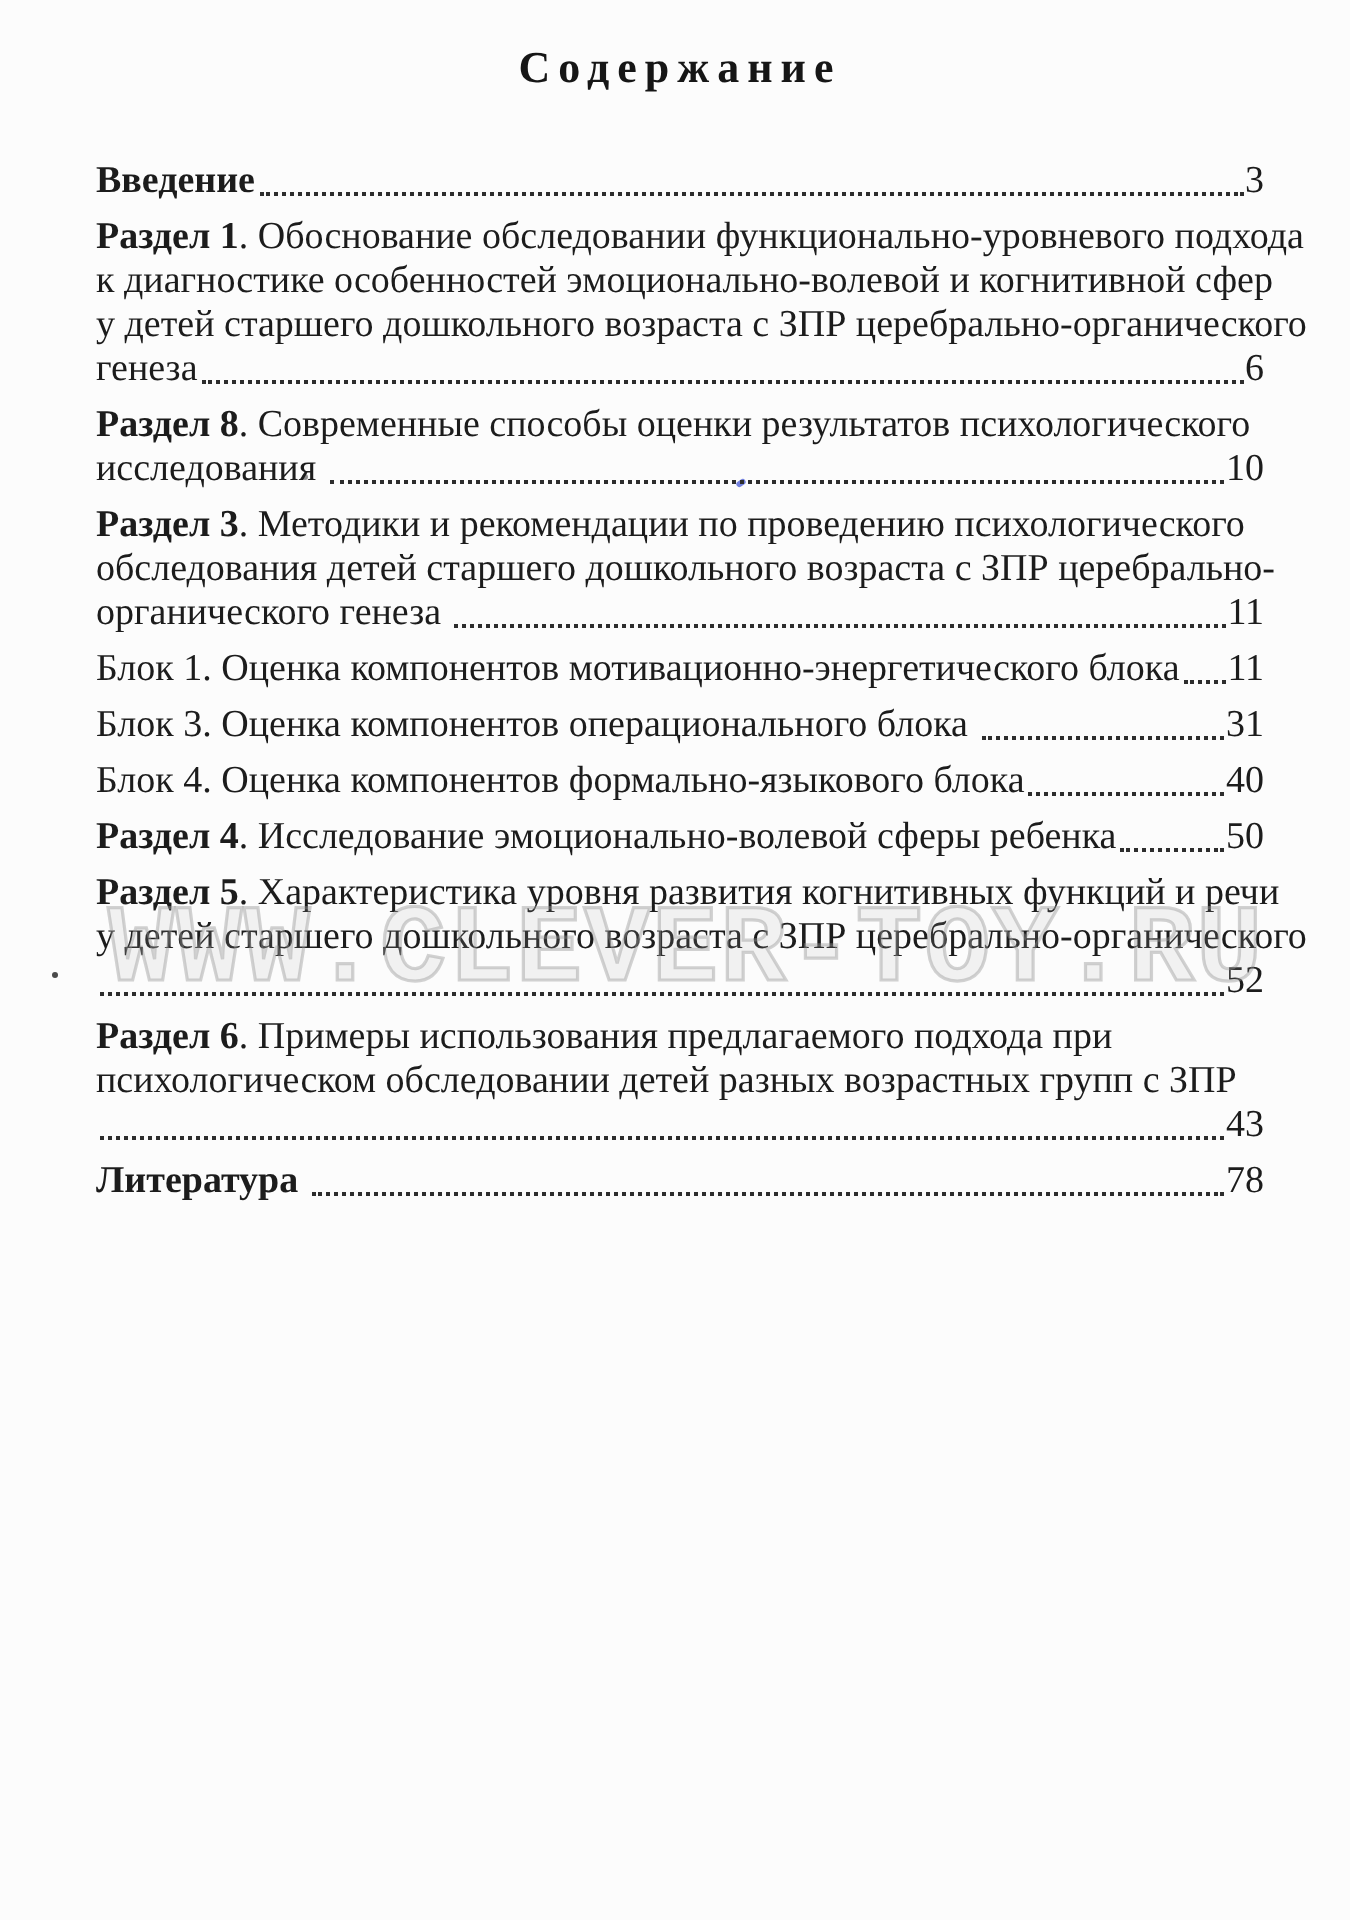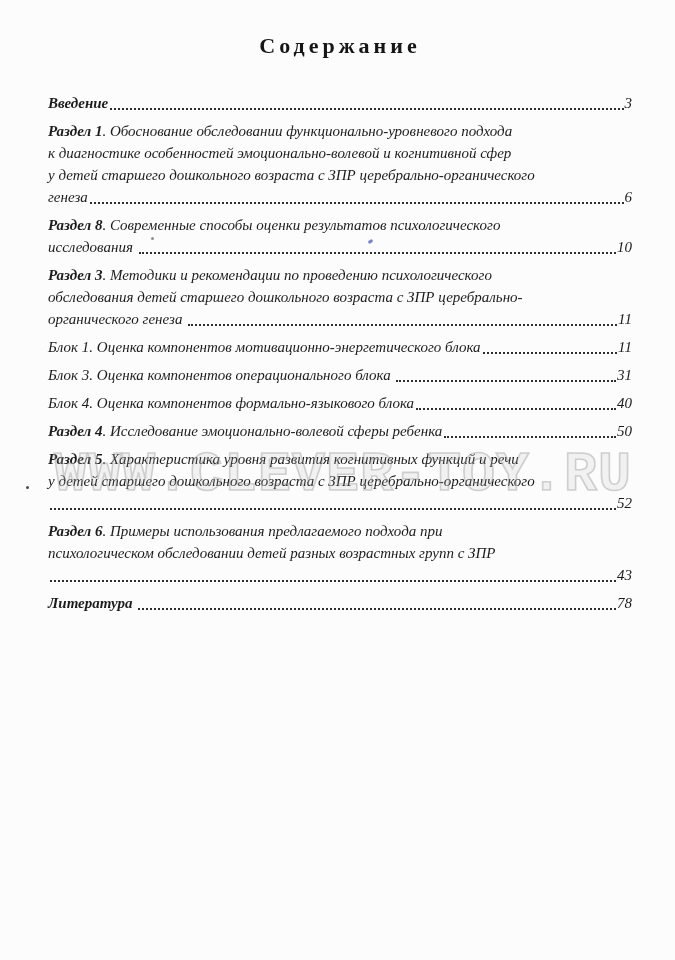--- a/index.html
+++ b/index.html
@@ -11,38 +11,37 @@
     position: relative;
     width: 675px;
     height: 960px;
     background: #fcfcfc;
     overflow: hidden;
     font-family: "Liberation Serif", "DejaVu Serif", serif;
     color: #1c1c1c;
   }
   .content {
     position: absolute;
-    top: 12px;
+    top: 0;
     left: 48px;
     right: 43px;
     z-index: 2;
   }
   .doc-title {
     margin: 21px 0 33px 0;
     text-align: center;
     font-size: 22px;
     font-weight: bold;
     letter-spacing: 4px;
     color: #161616;
   }
   .toc-entry {
     margin: 0 0 6px 0;
-    font-size: 15px;
+    font-size: 19px;
     line-height: 22px;
-    font-style: italic;
   }
   .toc-line { white-space: nowrap; }
   .toc-line.last {
     display: flex;
     align-items: baseline;
   }
   .prefix { font-weight: bold; }
   .txt { white-space: pre; }
   .dots {
     flex: 1 1 auto;

